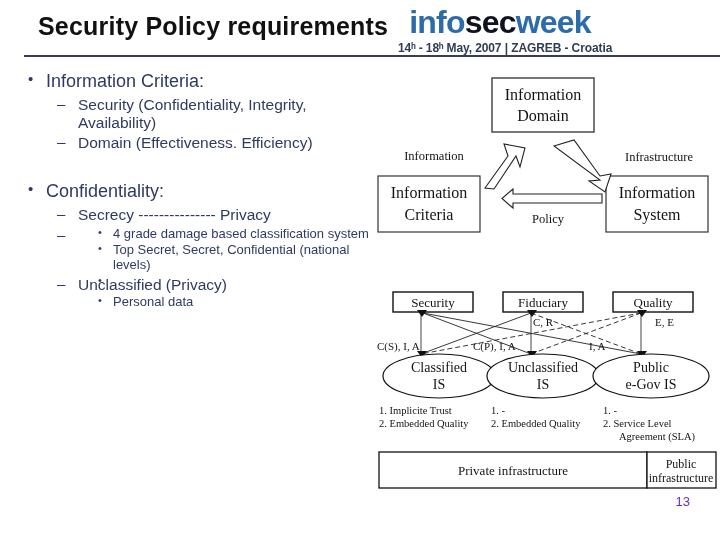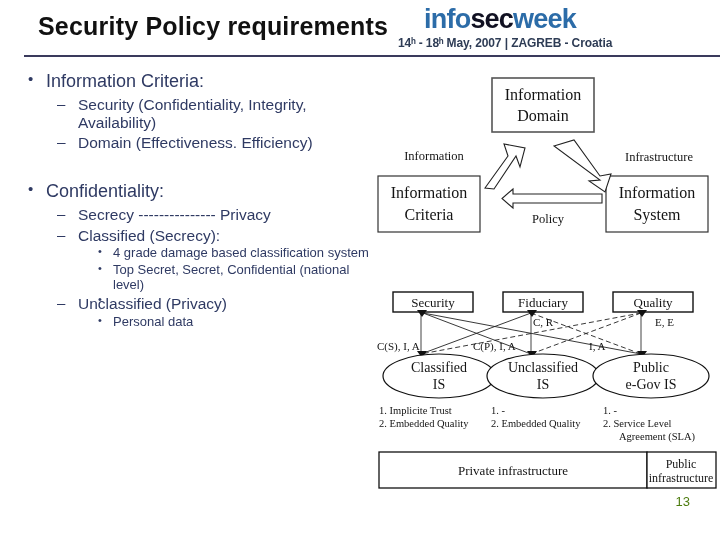--- a/index.html
+++ b/index.html
@@ -35,21 +35,21 @@
     white-space: nowrap;
   }
   .brand-logo {
     position: absolute;
     right: 6px;
     top: 6px;
     width: 204px;
     text-align: center;
   }
   .brand-word {
-    font-size: 27px;
+    font-size: 32px;
     font-weight: bold;
     letter-spacing: -0.8px;
     line-height: 1;
     white-space: nowrap;
   }
   .brand-word .b-info { color: #2c6ca8; }
   .brand-word .b-sec  { color: #111122; }
   .brand-word .b-week { color: #2c6ca8; }
   .brand-sub {
     margin-top: 3px;
@@ -129,21 +129,21 @@
     font-family: "Liberation Serif", serif;
     fill: #141414;
   }
 
   
   .page-num {
     position: absolute;
     right: 30px;
     top: 494px;
     font-size: 13px;
-    color: #4d7c0f;
+    color: #6d28d9;
   }
 </style>
 </head>
 <body>
 
 <div class="slide-header">
   <div class="slide-title">Security Policy requirements</div>
 
   <div class="brand-logo">
     <div class="brand-word"><span class="b-info">info</span><span class="b-sec">sec</span><span class="b-week">week</span></div>
@@ -181,31 +181,30 @@
     <span>Confidentiality:</span>
   </div>
 
   <div class="lvl2">
     <span class="mk">–</span>
     <span>Secrecy --------------- Privacy</span>
   </div>
 
   <div class="lvl2">
     <span class="mk">–</span>
-    <span>Classified (Secrecy):</span>
   </div>
 
   <div class="lvl3">
     <span class="mk">•</span>
     <span>4 grade damage based classification system</span>
   </div>
 
   <div class="lvl3">
     <span class="mk">•</span>
-    <span>Top Secret, Secret, Confidential (national level)</span>
+    <span>Top Secret, Secret, Confidential (national levels)</span>
   </div>
 
   <div class="lvl3">
     <span class="mk">•</span>
   </div>
 
   <div class="lvl2">
     <span class="mk">–</span>
     <span>Unclassified (Privacy)</span>
   </div>

